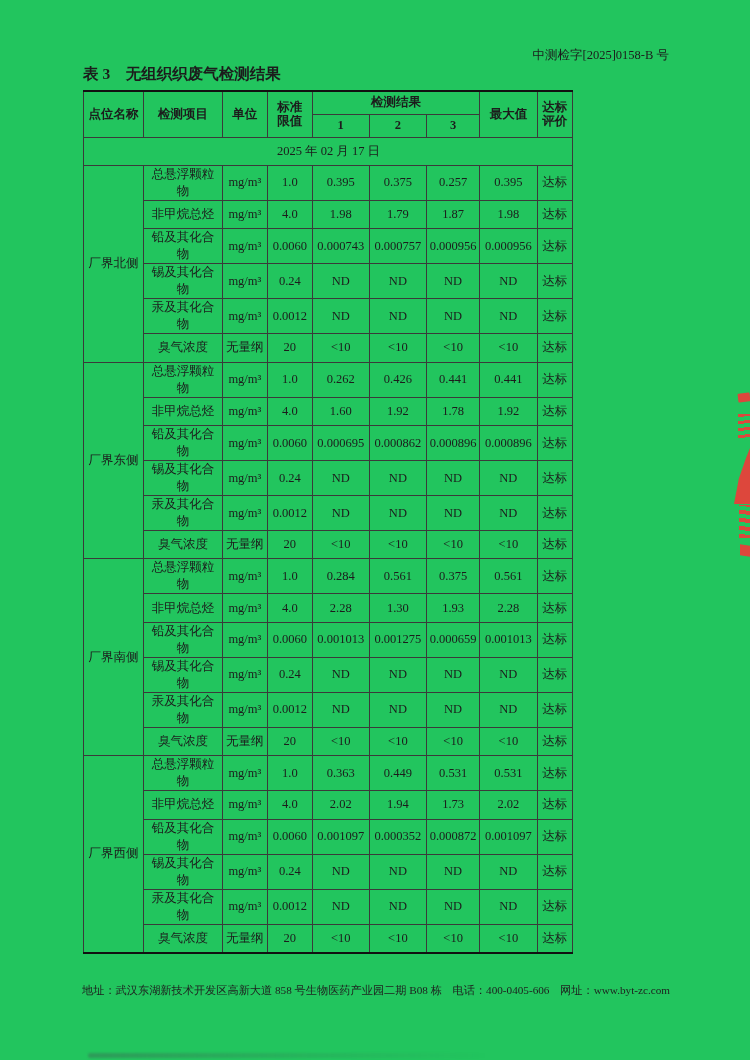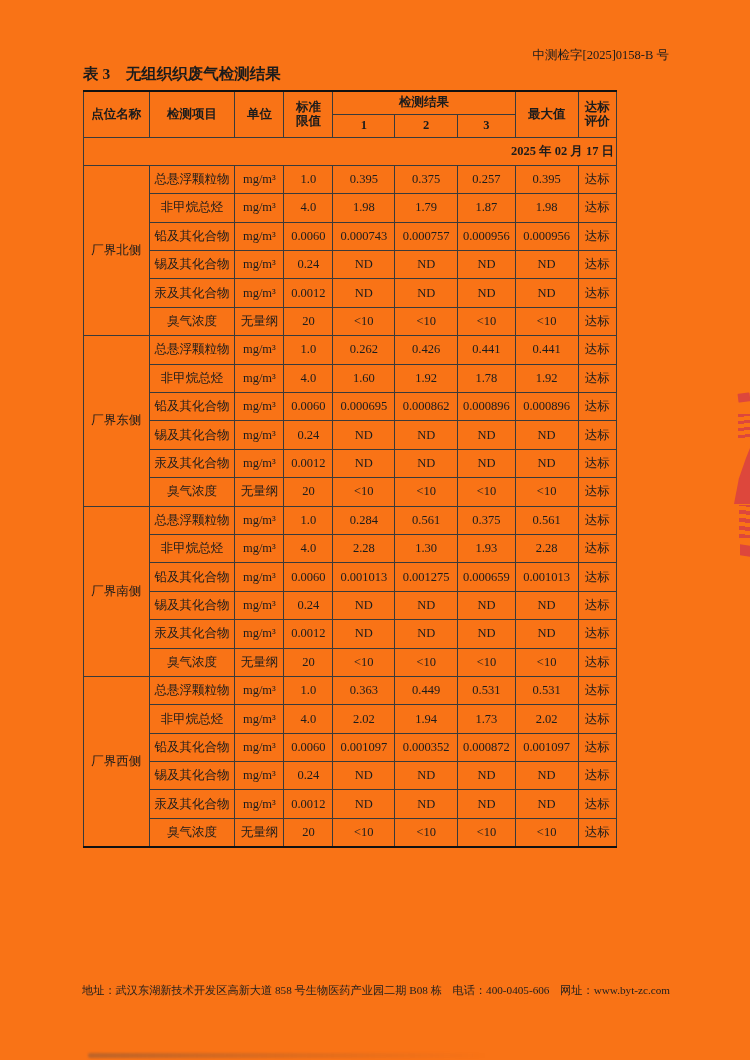--- a/index.html
+++ b/index.html
@@ -1,42 +1,42 @@
 <!DOCTYPE html>
 <html><head>
 <meta charset="utf-8">
 <style>
   * { margin:0; padding:0; box-sizing:border-box; }
   html,body { background:#ffffff; }
   body { width:750px; height:1060px; }
   .page {
-    position:relative; width:750px; height:1060px; background:#f97316;
+    position:relative; width:750px; height:1060px; background:#22c55e;
     overflow:hidden; color:#1c1c1c;
     font-family:"Liberation Serif","DejaVu Serif",serif;
   }
   .doc-number { position:absolute; top:47px; right:81px; font-size:12.5px; }
   .title {
     position:absolute; top:64px; left:83px; width:586px;
     text-align:left; font-weight:bold; font-size:15.5px;
   }
   table.results {
-    position:absolute; top:90px; left:83px; width:534px;
+    position:absolute; top:90px; left:83px; width:490px;
     border-collapse:collapse; table-layout:fixed;
     border:1px solid #3a3a3a;
     border-top:2.5px solid #111; border-bottom:2.5px solid #111;padding-left:21px;
   }
   .results th, .results td {
     border:1px solid #3a3a3a; text-align:center;
     font-size:12.5px; padding:0 2px; overflow:hidden;
   }
   .results thead th { height:23px; font-weight:bold; }
   .results thead { border-bottom:1.8px solid #111; }
   .twoline { white-space:pre-line; line-height:1.12; }
   .date-row td {
-    height:23px; text-align:right; font-weight:bold; padding-left:3px;
+    height:23px; text-align:center; font-weight:normal; padding-left:3px;
   }
   .results tbody td { height:28.4px; }
   .page-num {
     position:absolute; top:949px; left:0; width:750px;
     text-align:center; font-size:12px; letter-spacing:2px; color:#2a2a2a;
   }
   .footer {
     position:absolute; top:983px; left:82px; width:588px;
     display:flex; justify-content:space-between; font-size:11.2px;
     white-space:nowrap; color:#1e1e1e;

